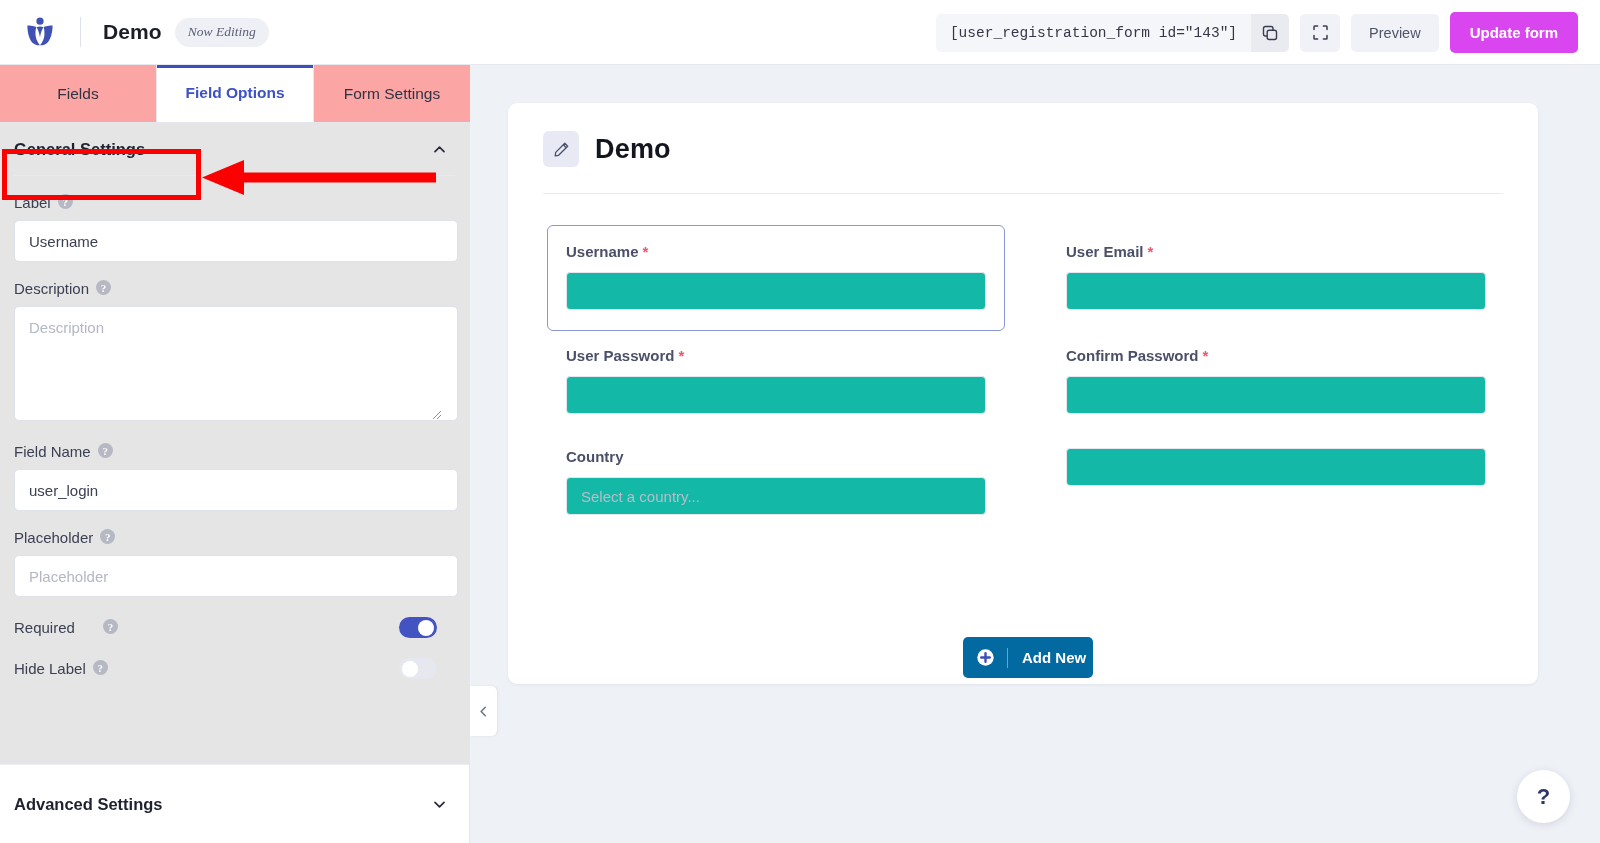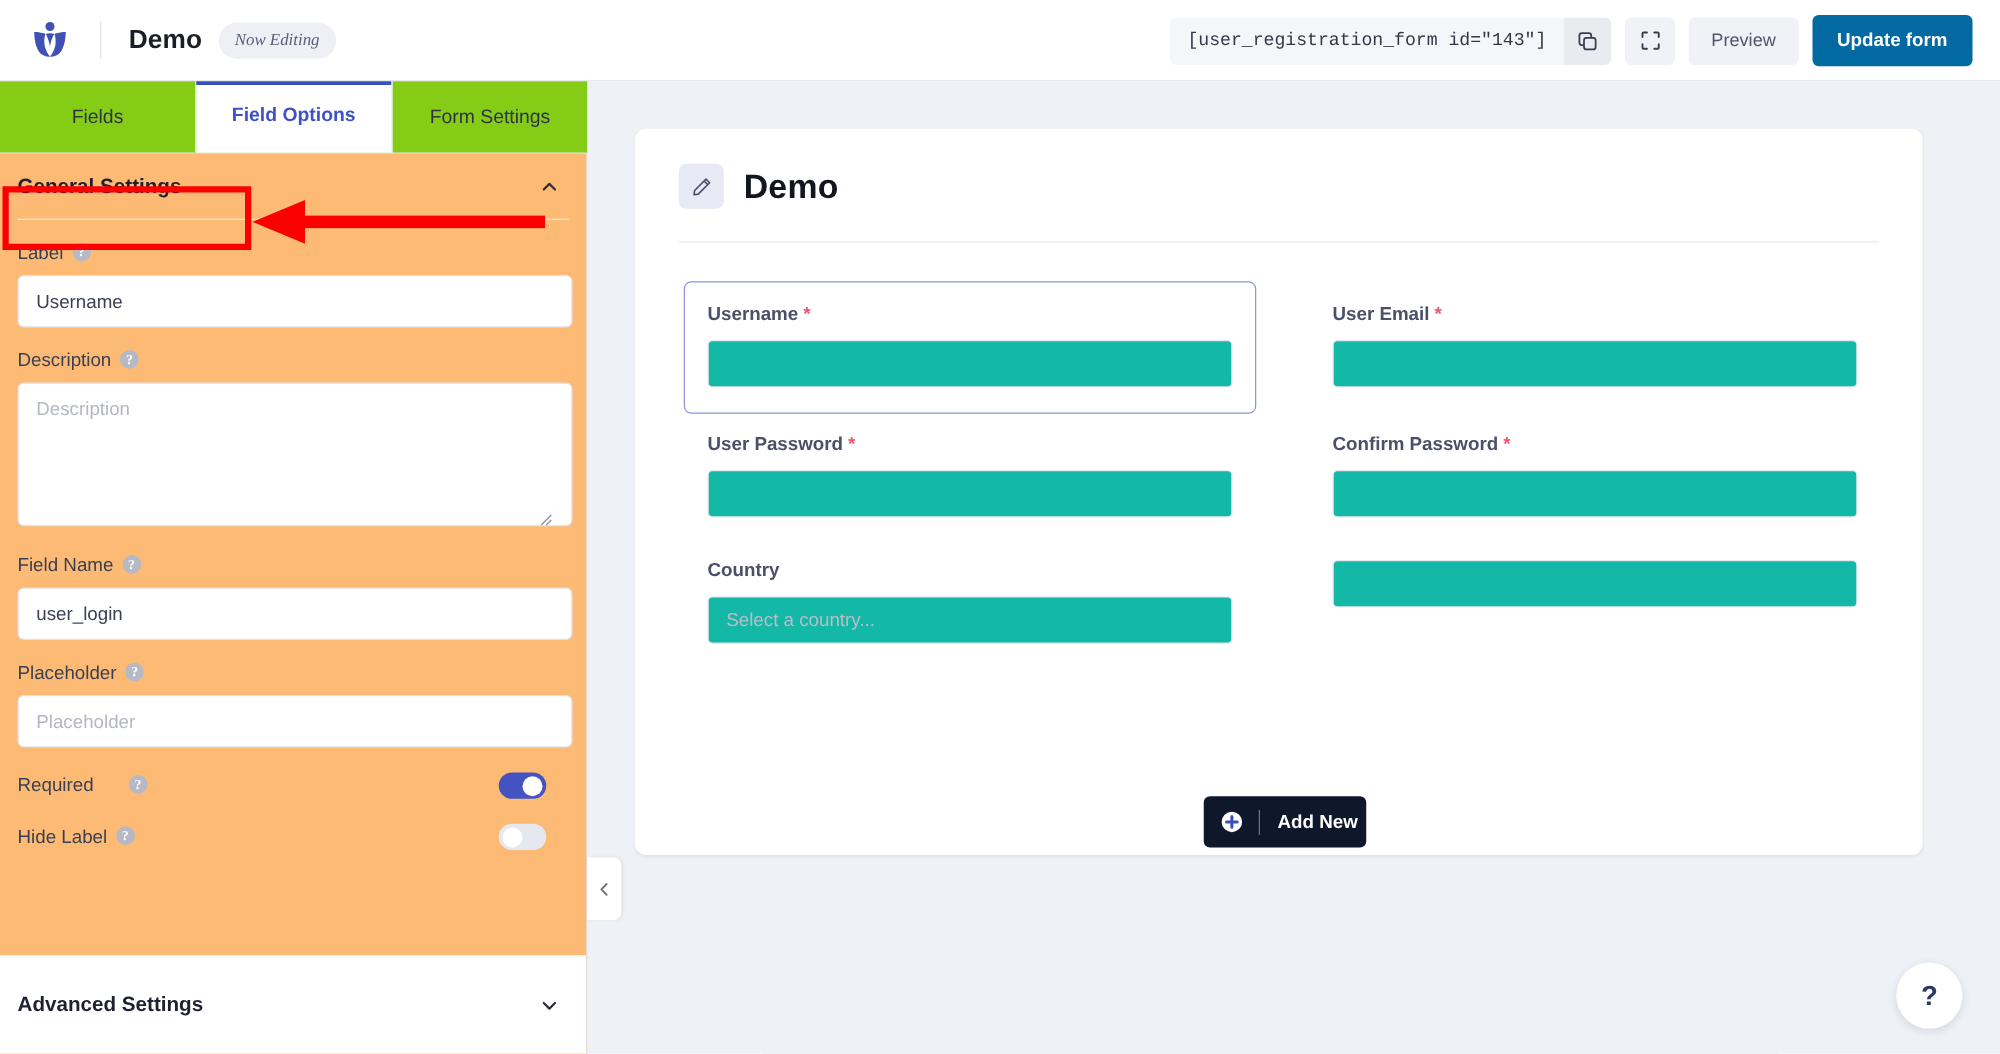--- a/index.html
+++ b/index.html
@@ -45,49 +45,49 @@
   }
   .icon-square-btn {
     width: 40px; height: 38px; border-radius: 5px; background: #f1f2f7;
     display: flex; align-items: center; justify-content: center; cursor: pointer;
   }
   .preview-btn {
     height: 38px; padding: 0 18px; border-radius: 5px; background: #f1f2f7;
     display: flex; align-items: center; color: #4f5568; font-size: 14.5px; cursor: pointer;
   }
   .update-btn {
-    height: 41px; padding: 0 20px; border-radius: 5px; background: #0369a1;
+    height: 41px; padding: 0 20px; border-radius: 5px; background: #d946ef;
     display: flex; align-items: center; color: #ffffff; font-size: 15px;
     font-weight: 600; cursor: pointer;
   }
 
   
   .tabs {
     position: absolute; left: 0; top: 65px; width: 470px; height: 58px;
-    display: flex; background: #84cc16;
+    display: flex; background: #fca5a5;
     border-bottom: 1px solid #e4e6ed;
   }
   .tab {
     flex: 1; display: flex; align-items: center; justify-content: center;
     font-size: 15.5px; color: #2f3342; cursor: pointer; position: relative;
     border-right: 1px solid #e6e8ee;
   }
   .tab:last-child { border-right: none; }
   .tab.active {
     background: #ffffff; color: #3d52c5; font-weight: 600;
     border-bottom: 1px solid #ffffff;
   }
   .tab.active::before {
     content: ""; position: absolute; left: 0; right: 0; top: 0; height: 3px; background: #3a4fbe;
   }
 
   
   .left-panel {
     position: absolute; left: 0; top: 123px; width: 470px; height: 720px;
-    background: #fdba74; border-right: 1px solid #e4e6ed;
+    background: #e5e5e5; border-right: 1px solid #e4e6ed;
     overflow: hidden;
   }
   .section-head {
     height: 52px; display: flex; align-items: center; justify-content: space-between;
     padding: 0 22px 0 14px; cursor: pointer;
   }
   .section-head .title { font-size: 16.5px; font-weight: 700; color: #1e2130; }
   .section-divider { height: 1px; background: #e8eaf0; margin: 0 14px; }
 
   .field-block { padding: 0 14px; }
@@ -175,21 +175,21 @@
   .req-star { color: #f0556d; font-size: 15px; line-height: 1; }
   .ff-input {
     width: 100%; height: 38px; border: 1px solid #e5e7ee; border-radius: 4px;
     background: #14b8a6; padding: 0 14px; font-size: 15px; color: #3c4053;
     font-family: "Liberation Sans", sans-serif; outline: none;
   }
   .ff-input::placeholder { color: #b9bcca; }
 
   .add-new-btn {
     position: absolute; left: 455px; top: 534px; width: 130px; height: 41px;
-    background: #0f172a; border-radius: 5px; display: flex; align-items: center;
+    background: #0369a1; border-radius: 5px; display: flex; align-items: center;
     color: #ffffff; font-size: 15px; font-weight: 700; cursor: pointer;
   }
   .anb-icon { width: 44px; display: flex; align-items: center; justify-content: center; }
   .anb-sep { width: 1px; height: 20px; background: rgba(255,255,255,.4); }
   .anb-label { padding-left: 14px; }
 
   
   .collapse-handle {
     position: absolute; left: 470px; top: 686px; width: 27px; height: 50px;
     background: #ffffff; border-radius: 0 6px 6px 0;

